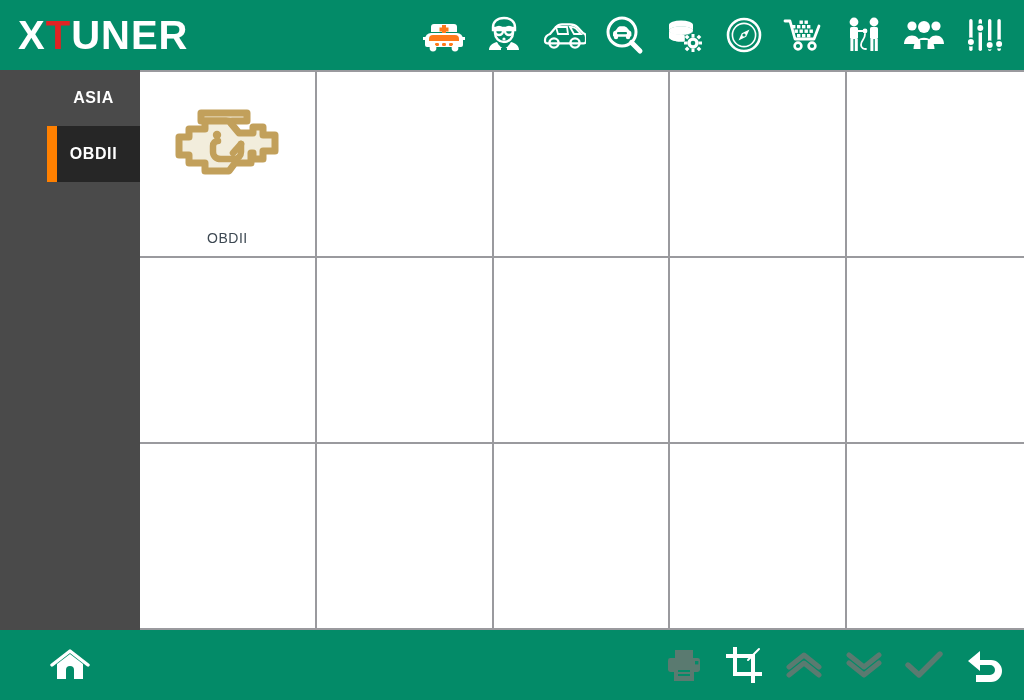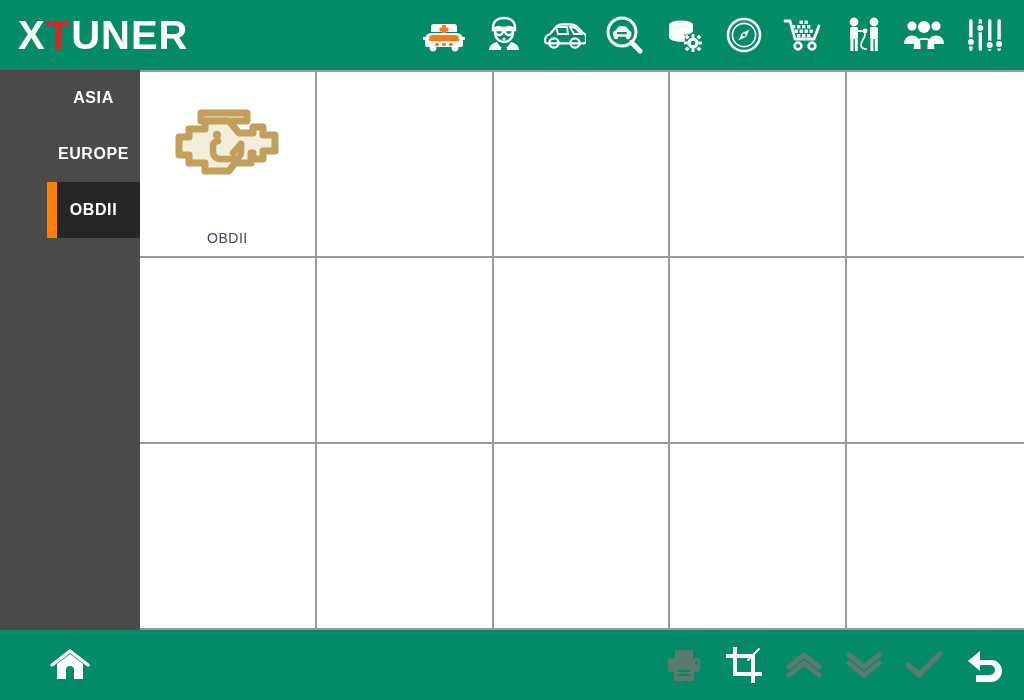--- a/index.html
+++ b/index.html
@@ -334,23 +334,20 @@
 
     </div>
   </div>
 
   <div class="body">
 
     <div class="sidebar">
       <div class="side-item">
         <span>ASIA</span>
       </div>
-      <div class="side-item">
-        <span>EUROPE</span>
-      </div>
       <div class="side-item selected">
         <span>OBDII</span>
       </div>
     </div>
 
     <div class="grid-wrap">
 
       <div class="cell filled">
         <div class="cell-icon">
           <svg width="108" height="84" viewBox="0 0 108 84">

